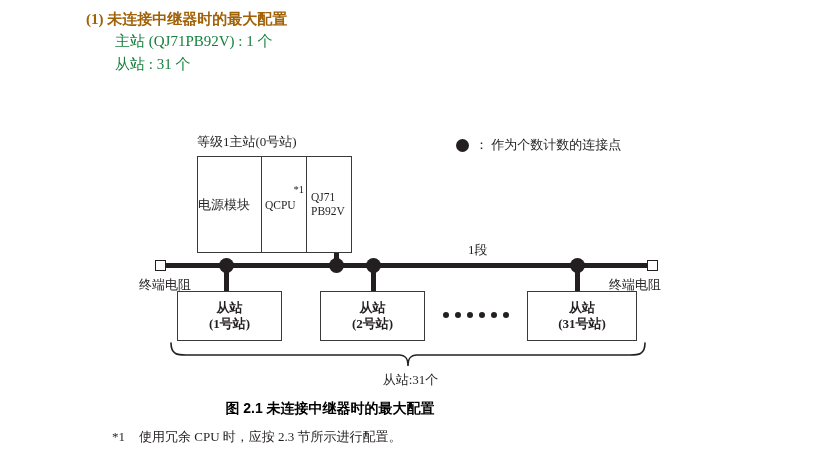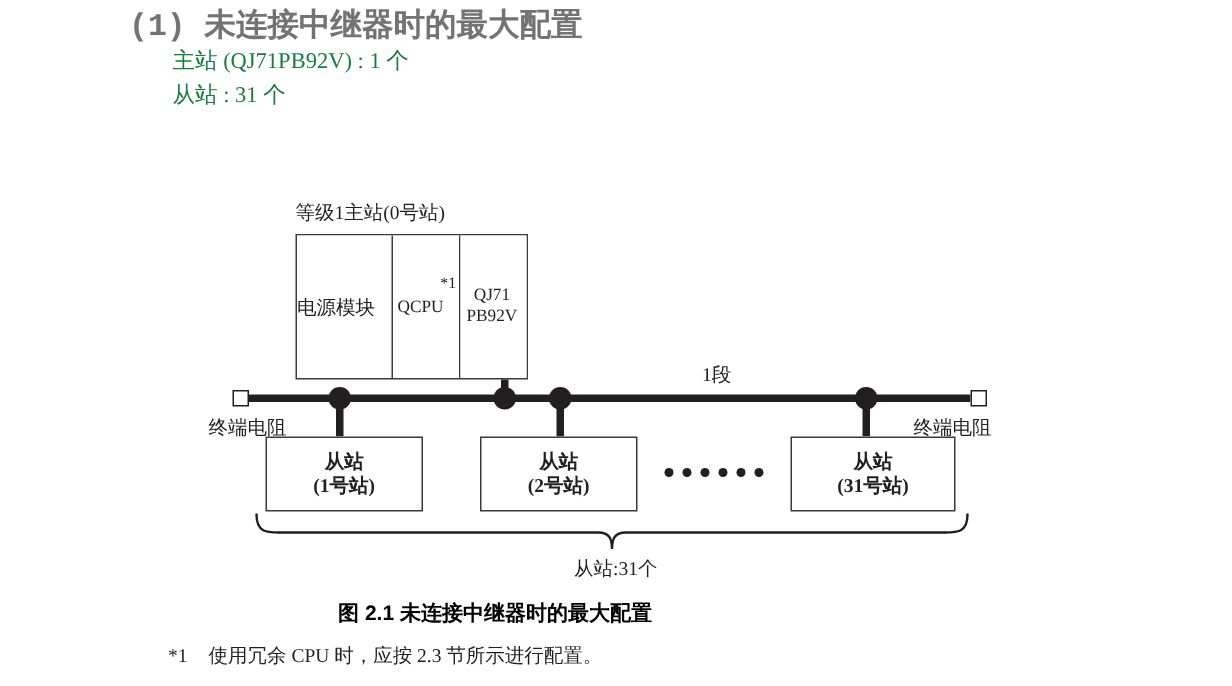--- a/index.html
+++ b/index.html
@@ -17,25 +17,25 @@
   }
 
   
   #heading-block {
     position: absolute;
     left: 86px;
     top: 8px;
     width: 700px;
   }
   #section-heading {
-    font-family: Liberation Mono, monospace;
+    font-family: Liberation Serif, serif;
     font-weight: bold;
-    font-size: 21px;
+    font-size: 15px;
     line-height: 22px;
-    color: #737373;
+    color: #a16207;
     white-space: nowrap;
   }
   .spec-line {
     font-size: 15px;
     line-height: 23px;
     margin-left: 29px;
     white-space: nowrap;
     color: #15803d;
   }
 
@@ -86,21 +86,20 @@
   #cell-cpu {
     width: 45px;
     border-right: 1.6px solid #3a3a3a;
     justify-content: flex-start;
     padding-left: 3px;
   }
   #cell-network {
     width: 44px;
     justify-content: flex-start;
     padding-left: 4px;
-    text-align: center;
   }
   #cell-power-label { font-size: 13px; white-space: nowrap; }
   #cell-cpu-label   { font-size: 11.5px; white-space: nowrap; }
   #cpu-footnote-mark {
     position: absolute;
     top: 28px;
     right: 2px;
     font-size: 10.5px;
     line-height: 10px;
   }
@@ -241,20 +240,24 @@
 <body>
 
 <div id="heading-block">
   <div id="section-heading">(1) 未连接中继器时的最大配置</div>
   <div class="spec-line">主站 (QJ71PB92V) : 1 个</div>
   <div class="spec-line">从站 : 31 个</div>
 </div>
 
 <div id="diagram">
 
+  <div id="legend">
+    <span id="legend-dot-icon"></span>
+    <span id="legend-text" class="dlabel">： 作为个数计数的连接点</span>
+  </div>
 
   <div id="master-rack-label" class="dlabel">等级1主站(0号站)</div>
 
   <div id="master-rack">
     <div class="rack-cell" id="cell-power">
       <span id="cell-power-label">电源模块</span>
     </div>
     <div class="rack-cell" id="cell-cpu">
       <span id="cell-cpu-label">QCPU</span>
       <span id="cpu-footnote-mark">*1</span>

